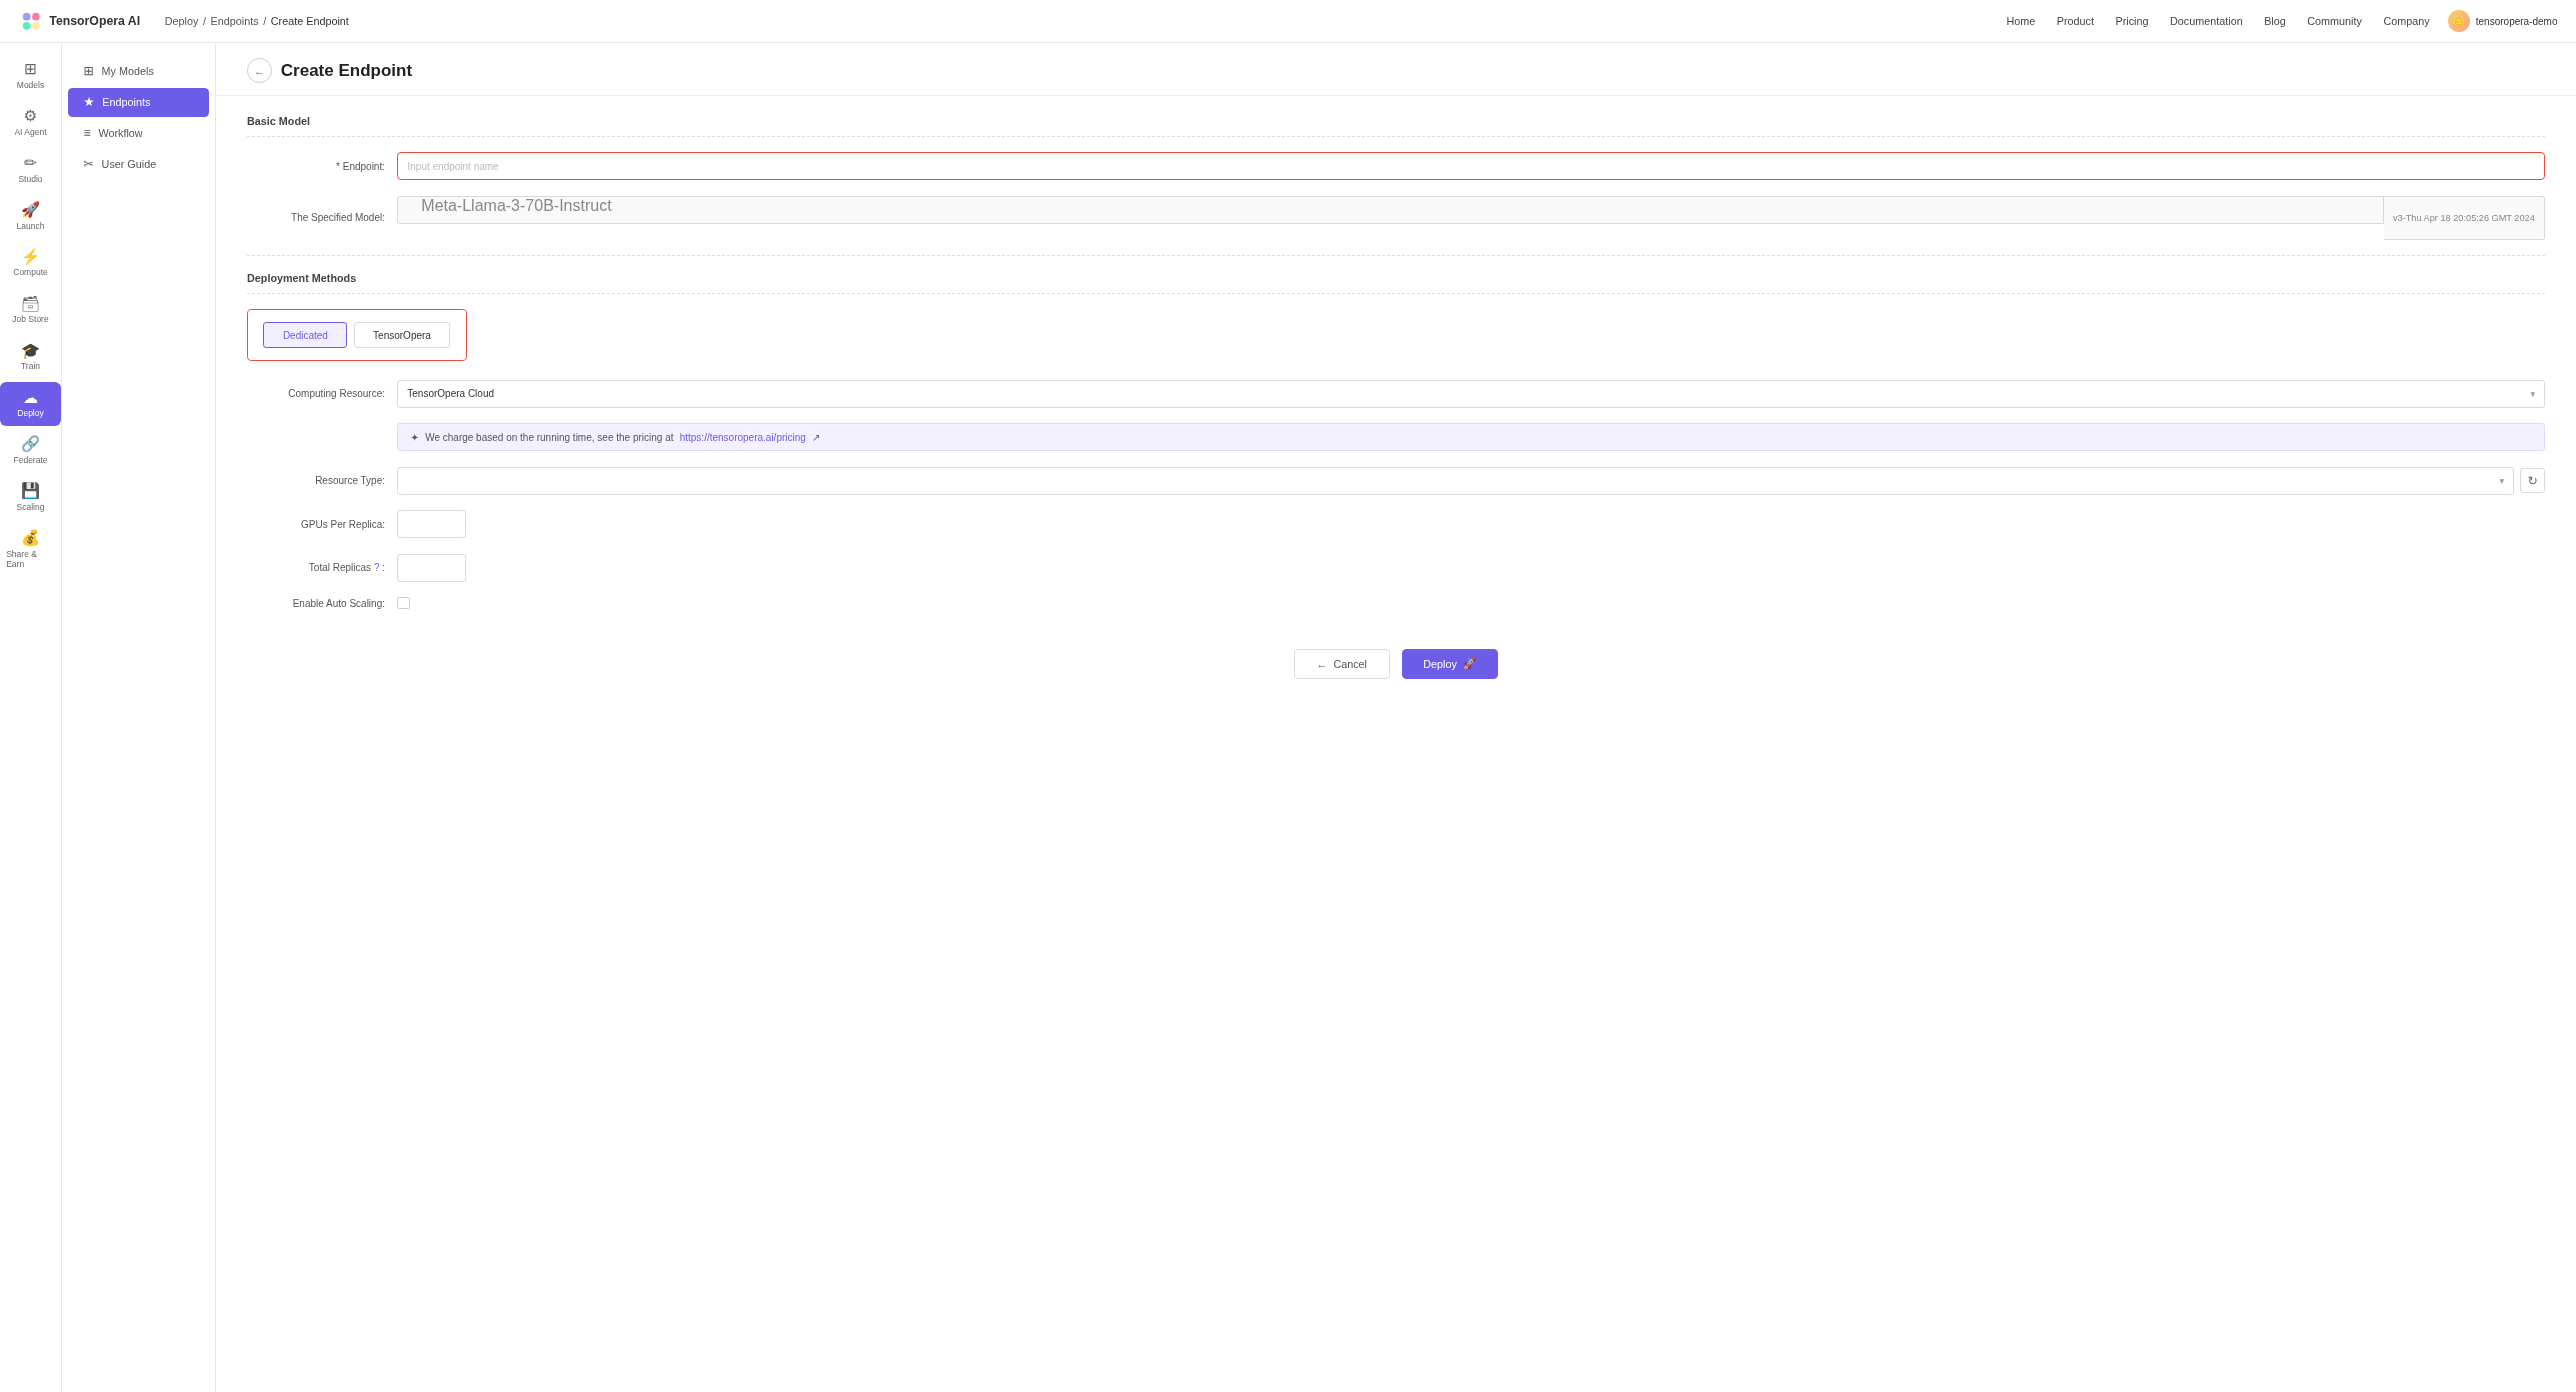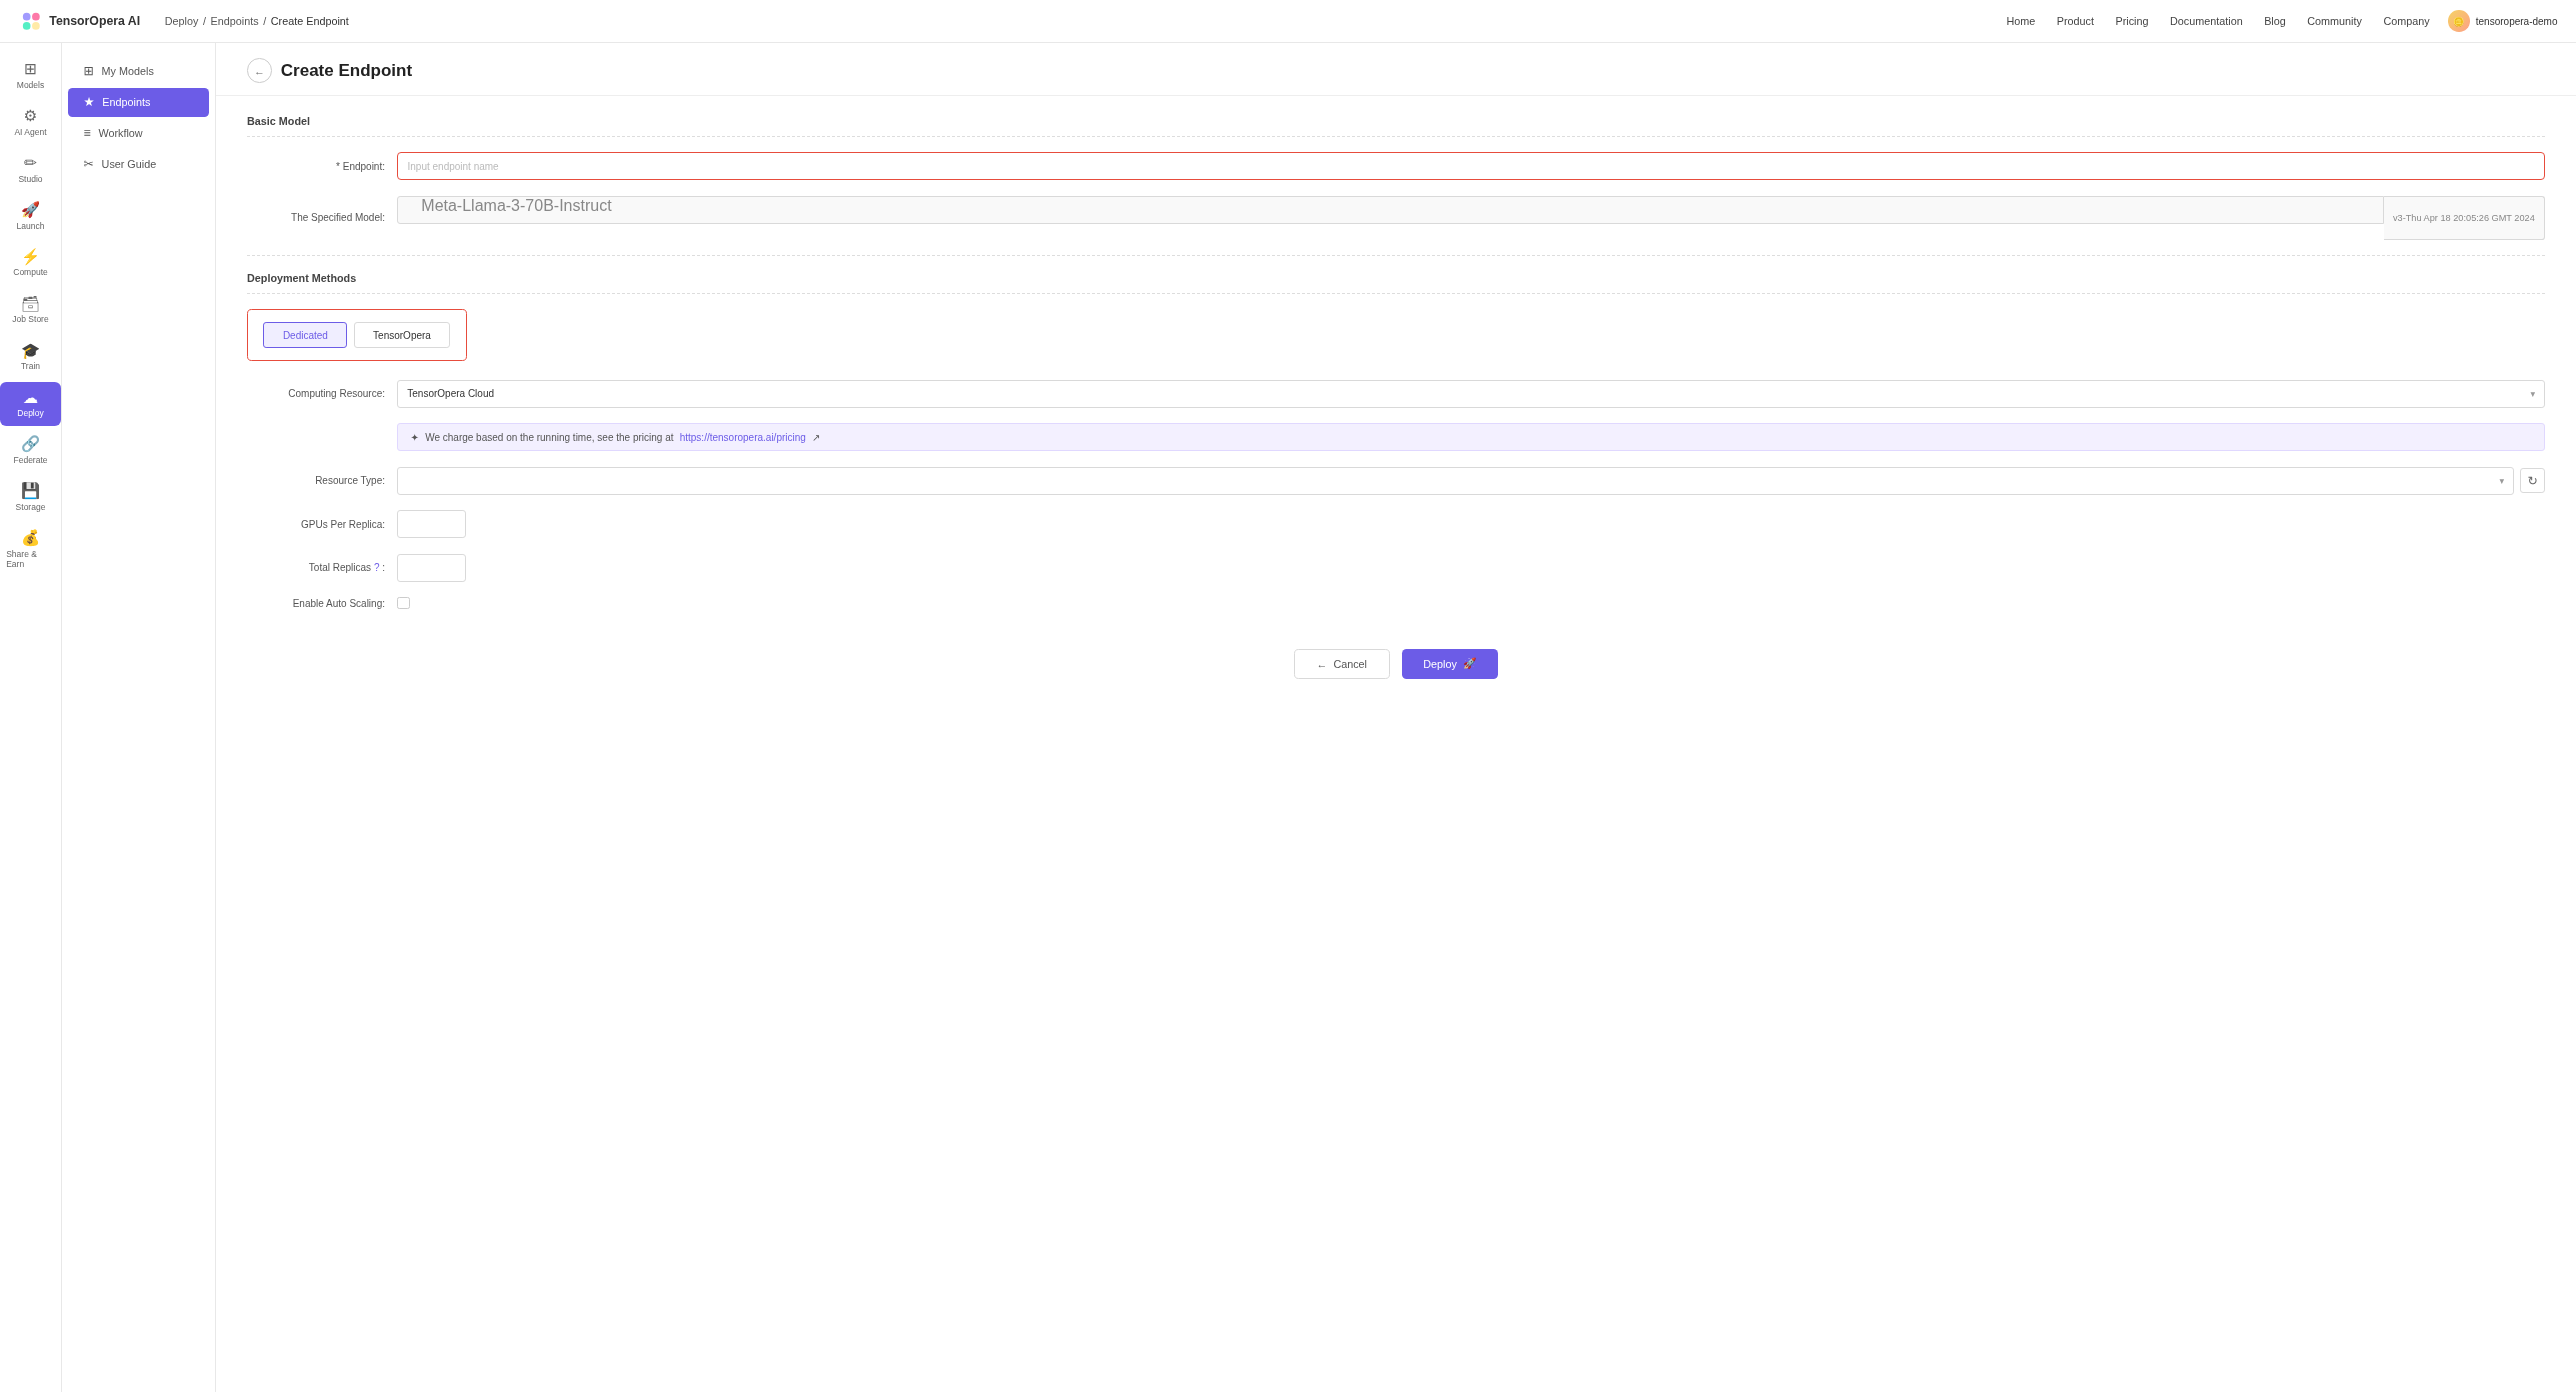--- a/index.html
+++ b/index.html
@@ -239,21 +239,21 @@
     <div class="icon-item active">
       <span class="ico">☁</span>
       <span>Deploy</span>
     </div>
     <div class="icon-item">
       <span class="ico">🔗</span>
       <span>Federate</span>
     </div>
     <div class="icon-item">
       <span class="ico">💾</span>
-      <span>Storage</span>
+      <span>Scaling</span>
     </div>
     <div class="icon-item">
       <span class="ico">💰</span>
       <span>Share &amp; Earn</span>
     </div>
   </div>
 
   <div class="second-sidebar">
     <div class="sidebar-item">
       <span class="s-ico">⊞</span>

